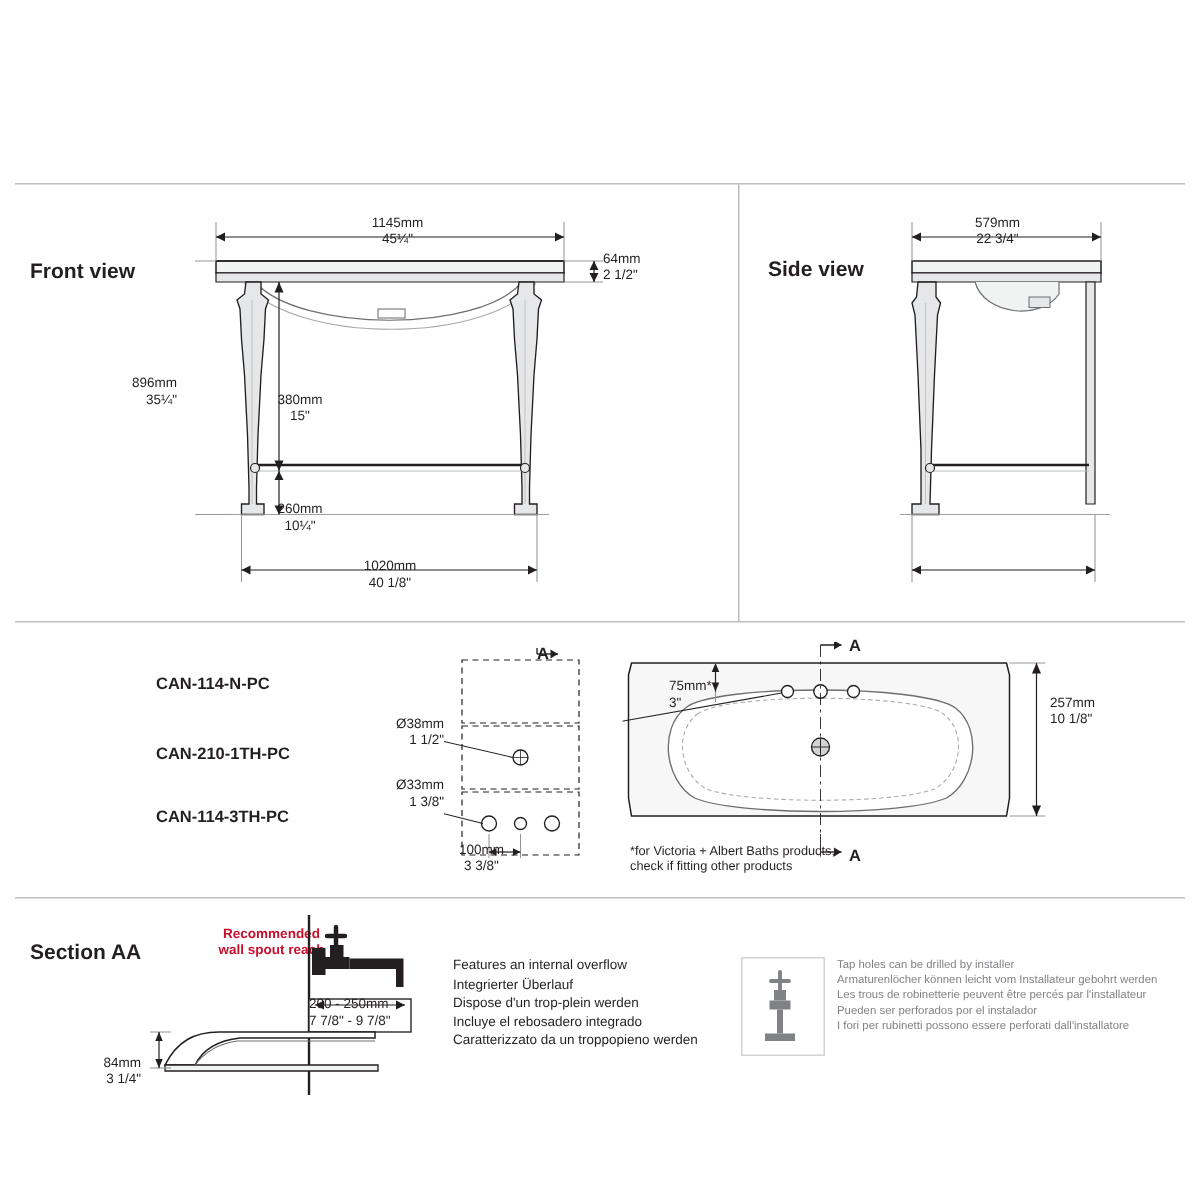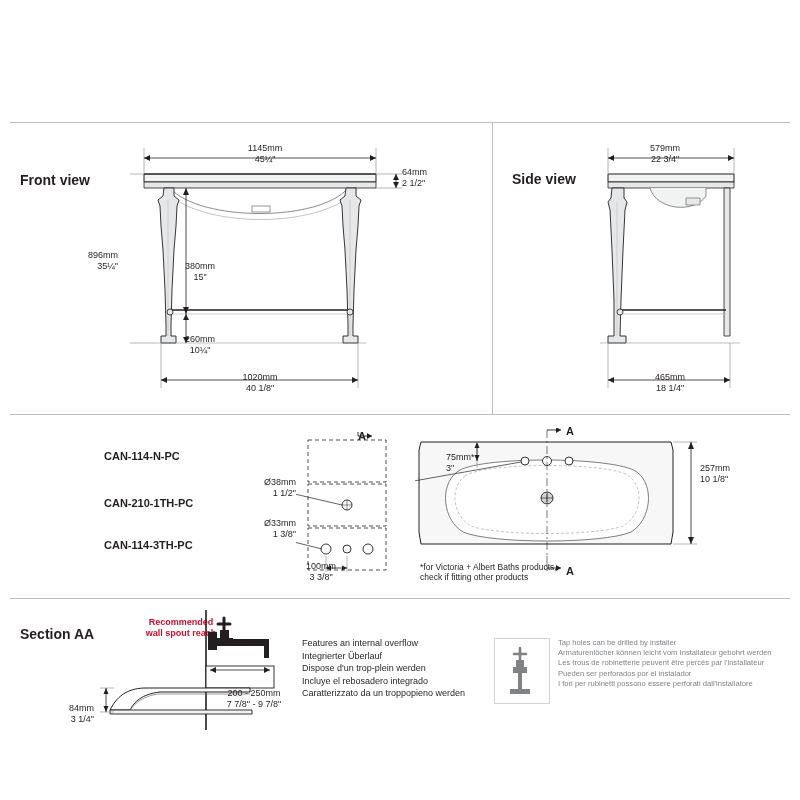--- a/index.html
+++ b/index.html
@@ -105,22 +105,21 @@
     position: absolute;
     font-size: 11px;
     font-weight: bold;
     color: #231f20;
   }
   .spoutdim {
     position: absolute;
     font-size: 9px;
     line-height: 11px;
     color: #231f20;
-    text-align: center;
-    margin-top: 24px;
+    text-align: left;
   }
 </style>
 </head>
 <body>
 
 <div class="sheet">
 
   <div class="hrule r1"></div>
   <div class="hrule r2"></div>
   <div class="hrule r3"></div>
@@ -241,24 +240,20 @@
     <path d="M18,203 L18,248" stroke="#939598" stroke-width="0.7"></path>
     <path d="M140,203 L140,248" stroke="#939598" stroke-width="0.7"></path>
     <path d="M18,240 L140,240" stroke="#231f20" stroke-width="0.8"></path>
     <path d="M18,240 l6,-3 l0,6 Z" fill="#231f20"></path>
     <path d="M140,240 l-6,-3 l0,6 Z" fill="#231f20"></path>
   </svg>
 
   <div class="dim" style="left:605px; top:143px; width:120px;">
     <span>579mm</span><br>
     <span>22 3/4"</span>
-  </div>
-  <div class="dim" style="left:610px; top:372px; width:120px;">
-    <span>465mm</span><br>
-    <span>18 1/4"</span>
   </div>
 
   <div class="modellist" style="left:104px; top:450px;">CAN-114-N-PC</div>
   <div class="modellist" style="left:104px; top:497px;">CAN-210-1TH-PC</div>
   <div class="modellist" style="left:104px; top:539px;">CAN-114-3TH-PC</div>
 
   <svg width="150" height="160" style="position:absolute; left:296px; top:432px;">
 
     <g stroke="#231f20" stroke-width="0.8" fill="none" stroke-dasharray="4,3">
       <rect x="12" y="8" width="78" height="42"></rect>

